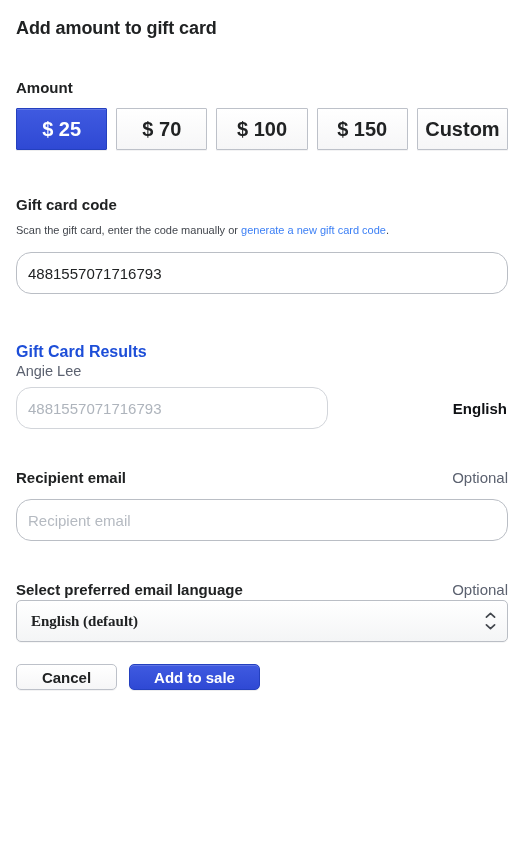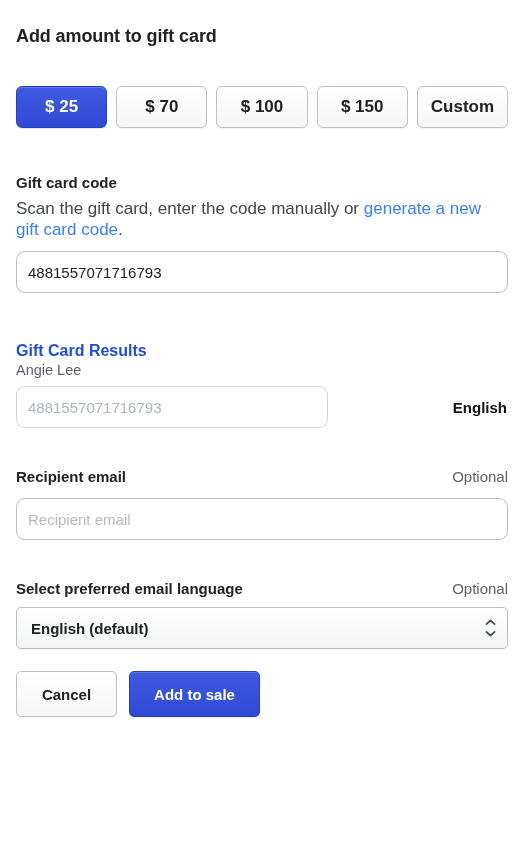--- a/index.html
+++ b/index.html
@@ -13,21 +13,21 @@
   body {
     font-family: "Liberation Sans", sans-serif;
     color: #202223;
     -webkit-font-smoothing: antialiased;
   }
 
   .page {
     width: 524px;
     height: 850px;
     position: relative;
-    padding: 12px 16px;
+    padding: 4px 16px;
     background: #ffffff;
     overflow: hidden;
   }
 
   
   .modal-title {
     font-size: 18px;
     font-weight: 700;
     color: #202223;
     letter-spacing: -0.1px;
@@ -54,43 +54,43 @@
   }
 
   .optional-label {
     font-size: 15px;
     font-weight: 400;
     color: #5c6270;
     line-height: 20px;
   }
 
   .helper-text {
-    font-size: 17px;
+    font-size: 11px;
     line-height: 21px;
     color: #42464d;
     margin-top: 5px;
   }
 
   .helper-text a {
     color: #3b7ff5;
     text-decoration: none;
   }
 
   
   .amount-row {
     display: flex;
     gap: 9px;
     margin-top: 10px;
   }
 
   .amount-btn {
     flex: 1 1 0;
     height: 42px;
-    border-radius: 6px;
-    font-size: 17px;
+    border-radius: 1px;
+    font-size: 20px;
     font-weight: 700;
     color: #202223;
     display: flex;
     align-items: center;
     justify-content: center;
     cursor: pointer;
     border: 1px solid #bdc1c9;
     background: linear-gradient(180deg, #ffffff 0%, #f6f6f7 100%);
     box-shadow: 0 1px 0 rgba(22,29,37,0.05);
     white-space: nowrap;
@@ -101,21 +101,21 @@
     border: 1px solid #2440bf;
     color: #ffffff;
     box-shadow: inset 0 1px 0 rgba(255,255,255,0.18), 0 1px 0 rgba(22,29,37,0.08);
   }
 
   
   .text-input {
     width: 100%;
     height: 42px;
     border: 1px solid #babec5;
-    border-radius: 9px;
+    border-radius: 15px;
     background: #ffffff;
     font-family: "Liberation Sans", sans-serif;
     font-size: 15px;
     color: #202223;
     padding: 0 11px;
     outline: none;
     display: block;
   }
 
   .text-input::placeholder {
@@ -168,21 +168,22 @@
     color: #0f1114;
     cursor: pointer;
     padding-right: 1px;
   }
 
   
   .select-wrap {
     position: relative;
     width: 100%;
     height: 42px;
-    margin-top: 8px;
+    margin-top: 0;
+    font-family: Liberation Serif, serif;
   }
 
   .select-box {
     width: 100%;
     height: 42px;
     border: 1px solid #babec5;
     border-radius: 5px;
     background: linear-gradient(180deg, #ffffff 0%, #f4f5f6 100%);
     display: flex;
     align-items: center;
@@ -210,21 +211,21 @@
   }
 
   
   .footer-row {
     display: flex;
     gap: 12px;
     margin-top: 22px;
   }
 
   .btn {
-    height: 46px;
+    height: 26px;
     border-radius: 5px;
     font-size: 15px;
     font-weight: 700;
     display: flex;
     align-items: center;
     justify-content: center;
     cursor: pointer;
     padding: 0 18px;
     white-space: nowrap;
   }
@@ -254,20 +255,21 @@
   .sp-lang    { margin-top: 39px; }
 </style>
 </head>
 <body>
 
 <div class="page">
 
   <div class="modal-title">Add amount to gift card</div>
 
   <div class="section sp-amount">
+    <div class="field-label">Amount</div>
     <div class="amount-row">
       <div class="amount-btn selected">$ 25</div>
       <div class="amount-btn">$ 70</div>
       <div class="amount-btn">$ 100</div>
       <div class="amount-btn">$ 150</div>
       <div class="amount-btn">Custom</div>
     </div>
   </div>
 
   <div class="section sp-code">

